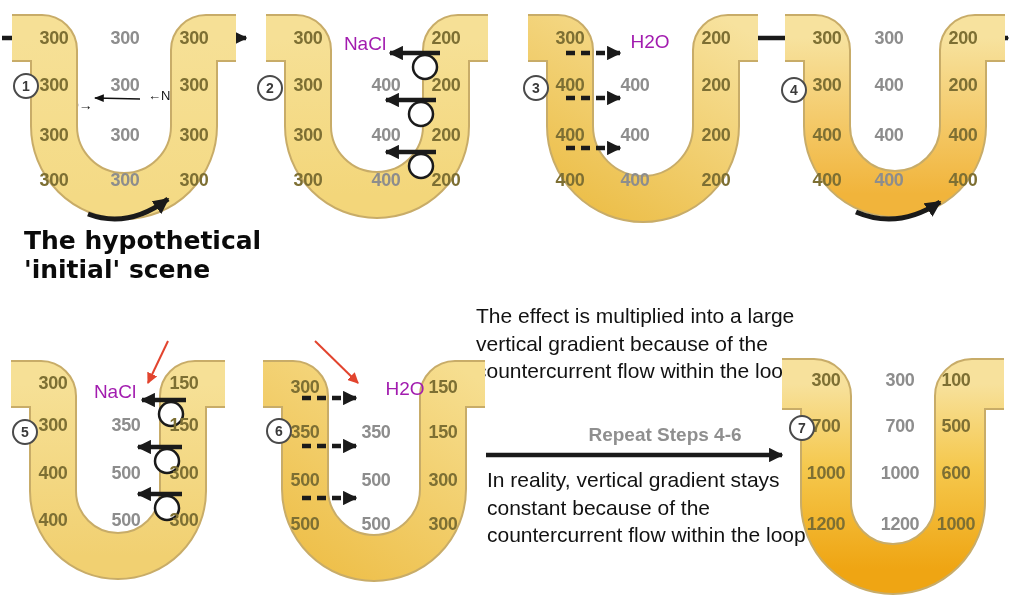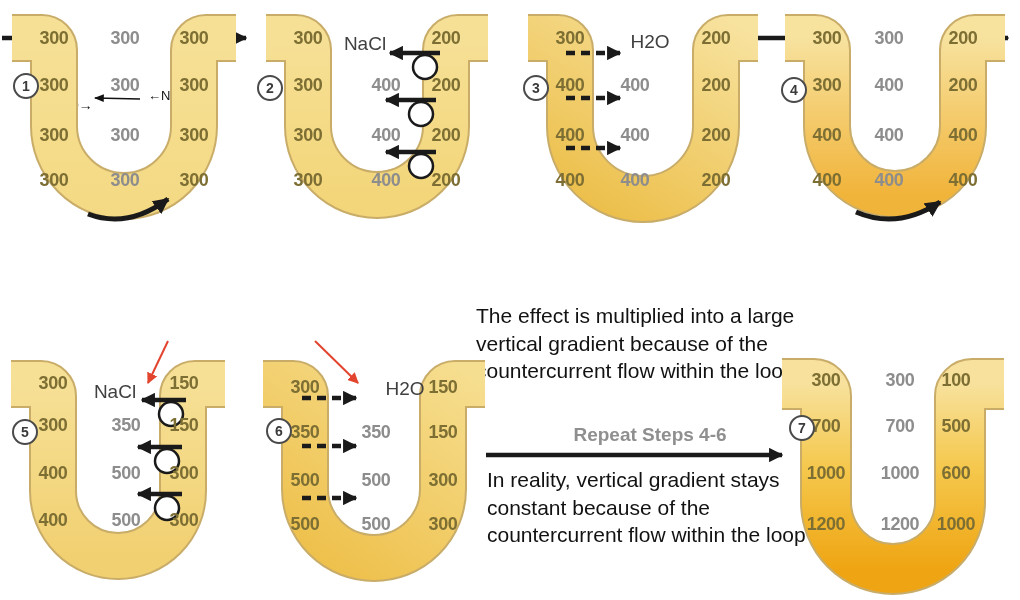--- a/index.html
+++ b/index.html
@@ -16,40 +16,40 @@
   .num.intube{color:var(--c-numtube,#7D6F33);}
   .num.gap{color:var(--c-numgap,#8D8D8D);}
   .step-circle{
     position:absolute;width:26px;height:26px;border-radius:50%;
     border:2px solid var(--c-step,#4A4A4A);background:#fff;box-sizing:border-box;
     font:bold 14px "Liberation Sans",sans-serif;color:#3A3A3A;
     text-align:center;line-height:22px;
   }
   .solute{
     position:absolute;transform:translate(-50%,-50%);
-    font:19px "Liberation Sans",sans-serif;color:#404040;white-space:nowrap;
+    font:19px "Liberation Sans",sans-serif;color:#a21caf;white-space:nowrap;
   }
   .flux-note{
     position:absolute;font:13px "Liberation Sans",sans-serif;color:#111;white-space:nowrap;
   }
   .caption{
     position:absolute;left:24px;top:226px;width:240px;
     font:bold 25px/29px "DejaVu Sans",sans-serif;color:#0A0A0A;
   }
   .caption span{display:block;}
   .callout-box{
     position:absolute;left:84px;top:299px;width:312px;height:40px;box-sizing:border-box;
     border:2px solid var(--c-red,#E2442E);background:#fff;
     font:21px/36px "Liberation Sans",sans-serif;color:#0A0A0A;text-align:center;
   }
   .bigtext{
     position:absolute;font:21px/27.5px "Liberation Sans",sans-serif;color:#121212;
   }
   .repeat-label{
-    position:absolute;left:530px;top:424px;width:240px;text-align:center;
+    position:absolute;left:545px;top:424px;width:240px;text-align:center;
     font:bold 19px "Liberation Sans",sans-serif;color:var(--c-gray,#8F8F8F);
   }
   .absvg{position:absolute;}
 </style>
 </head>
 <body>
 
 <div class="canvas" id="canvas">
 
   <svg class="absvg" style="left:0px;top:30px" width="54" height="16">
@@ -89,20 +89,24 @@
   <svg class="absvg" style="left:88px;top:91px" width="56" height="14">
     <defs>
         <marker id="thin1" viewBox="0 0 10 10" refX="9" refY="5" markerWidth="7" markerHeight="7" orient="auto">
           <path d="M0,1 L10,5 L0,9 z" fill="#111"></path>
         </marker>
       </defs>
     <line x1="52" y1="8" x2="7" y2="7" stroke="#111" stroke-width="1.4" marker-end="url(#thin1)"></line>
   </svg>
   <span class="flux-note" style="left:148px;top:88px">←Na+</span>
 
+  <div class="caption">
+    <span>The hypothetical</span>
+    <span>'initial' scene</span>
+  </div>
 
   <svg class="absvg" style="left:130px;top:339px" width="260" height="52">
     <defs>
         <marker id="redm" viewBox="0 0 10 10" refX="9" refY="5" markerWidth="5.5" markerHeight="5.5" orient="auto">
           <path d="M0,0 L10,5 L0,10 z" fill="#E2442E"></path>
         </marker>
       </defs>
     <line x1="38" y1="2" x2="18" y2="44" stroke="#E2442E" stroke-width="2" marker-end="url(#redm)"></line>
     <line x1="185" y1="2" x2="228" y2="44" stroke="#E2442E" stroke-width="2" marker-end="url(#redm)"></line>
   </svg>

